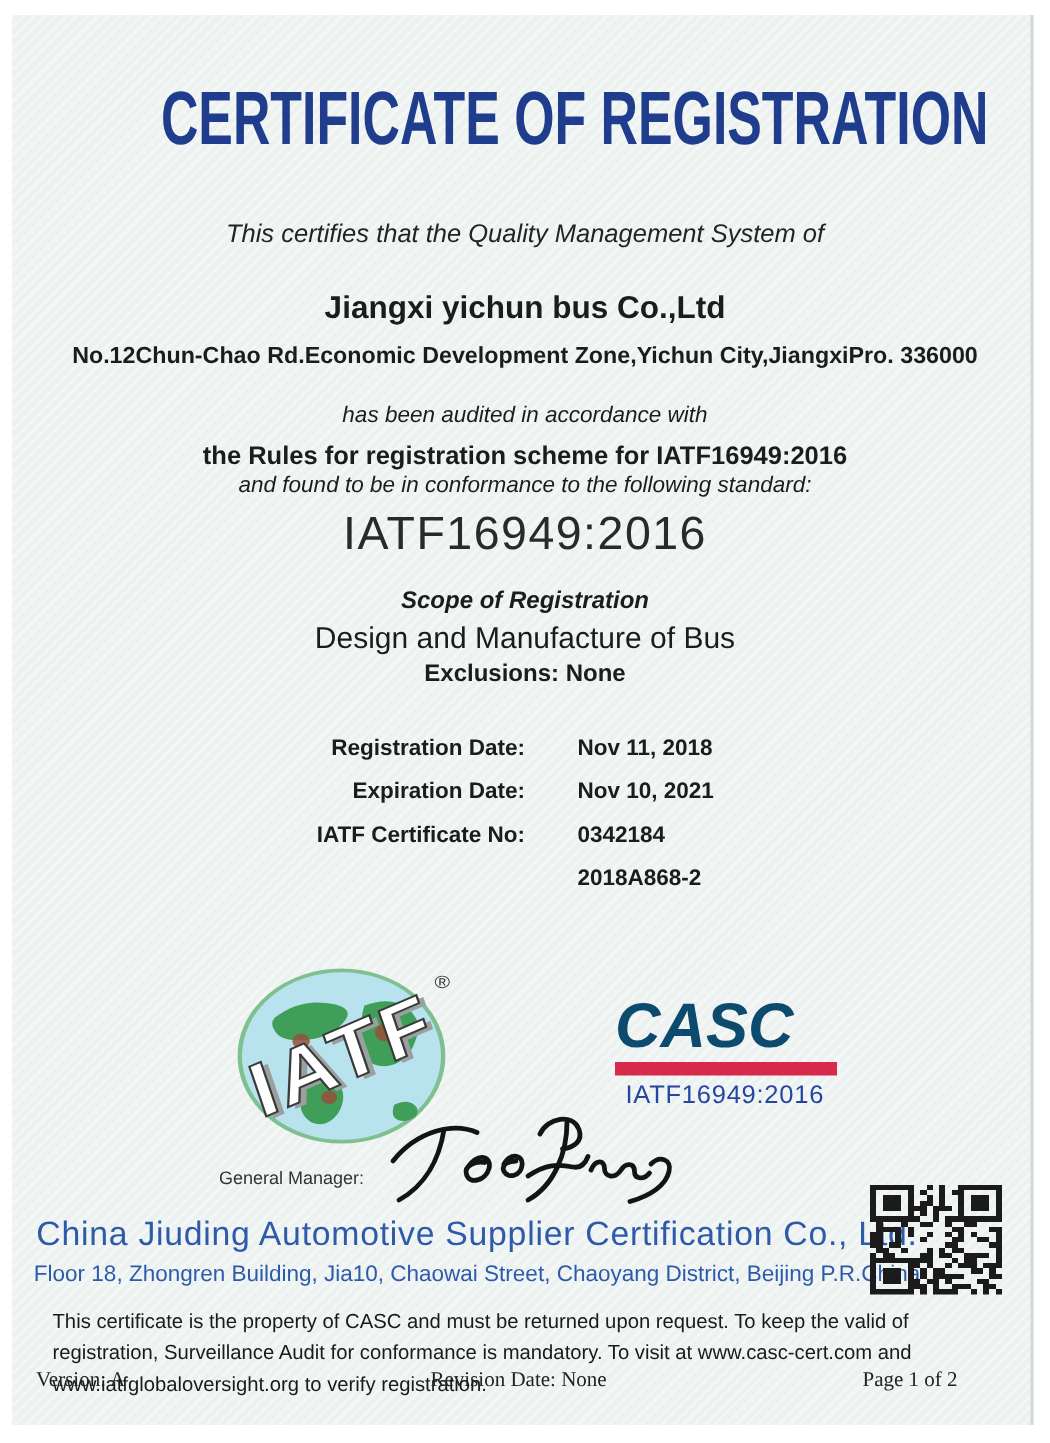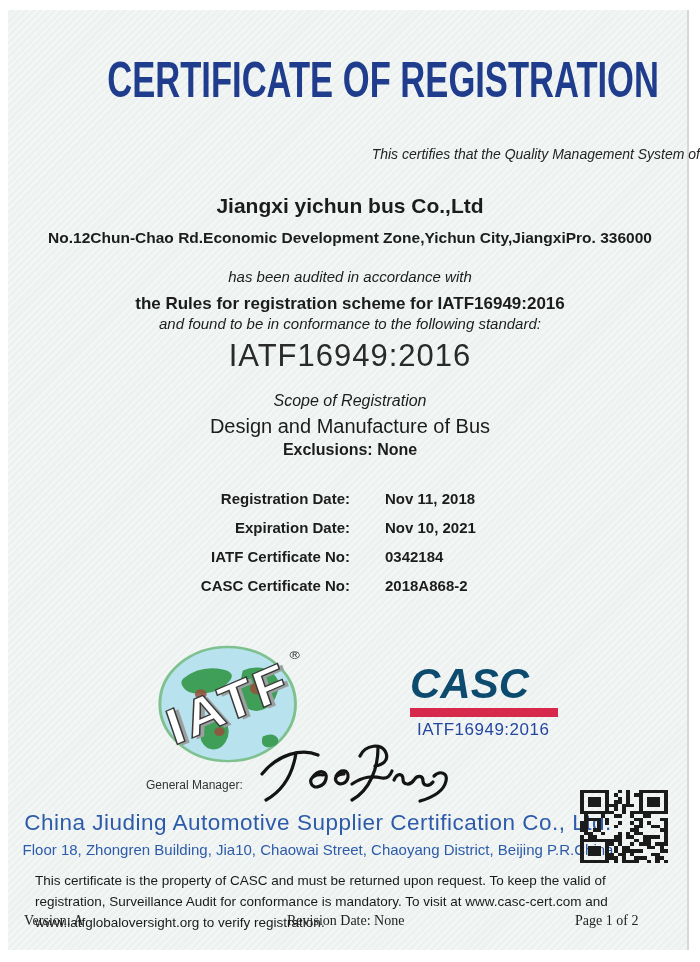--- a/index.html
+++ b/index.html
@@ -14,28 +14,28 @@
     background-color:#edf2f1;
     background-image:repeating-linear-gradient(135deg, rgba(255,255,255,.35) 0 2px, transparent 2px 5px);
     border-right:2px solid #d3d9d9;
   }
   .abs{position:absolute;left:0;width:700px;text-align:center;}
   .title{
     top:52px;font-weight:bold;font-size:48px;color:#1f3d8c;
     letter-spacing:0px;white-space:nowrap;
   }
   .title span{display:inline-block;transform:scaleX(.72) scaleY(1.05);transform-origin:center;}
-  .intro{top:146px;font-style:italic;font-size:14px;color:#242424;text-align:right;}
+  .intro{top:146px;font-style:italic;font-size:17px;color:#242424;}
   .company{top:194px;font-weight:bold;font-size:21px;}
   .address{top:229px;font-weight:bold;font-size:15.5px;}
   .audited{top:268px;font-style:italic;font-size:15px;}
   .rules{top:294px;font-weight:bold;font-size:17px;}
   .conformance{top:315px;font-style:italic;font-size:15px;}
   .standard{top:338px;font-size:31px;font-weight:normal;color:#2a2a2a;letter-spacing:1px;}
-  .scopehead{top:392px;font-weight:normal;font-style:italic;font-size:16px;}
+  .scopehead{top:392px;font-weight:bold;font-style:italic;font-size:16px;}
   .scope{top:415px;font-size:20px;font-weight:500;}
   .exclusions{top:441px;font-weight:bold;font-size:16px;}
   .frow{position:absolute;left:0;width:700px;height:20px;font-weight:bold;font-size:15px;margin-top:20px;}
   .flabel{position:absolute;left:0;width:350px;text-align:right;}
   .fvalue{position:absolute;left:385px;text-align:left;}
   .iatf-logo{position:absolute;left:154px;top:641px;width:152px;height:128px;}
   .casc-logo{position:absolute;left:410px;top:663px;width:160px;}
   .casc-text{font-size:42px;font-weight:800;font-style:italic;color:#0c4a6e;letter-spacing:0px;line-height:1;font-family:"Liberation Sans",sans-serif;}
   .casc-bar{width:148px;height:9px;background:#d6294b;margin-top:3px;}
   .casc-sub{font-size:17px;color:#2446a0;letter-spacing:.5px;margin-top:3px;padding-left:7px;font-weight:500;}
@@ -76,21 +76,20 @@
   </div>
   <div class="frow" style="top:499px">
     <div class="flabel">Expiration Date:</div>
     <div class="fvalue">Nov 10, 2021</div>
   </div>
   <div class="frow" style="top:528px">
     <div class="flabel">IATF Certificate No:</div>
     <div class="fvalue">0342184</div>
   </div>
   <div class="frow" style="top:557px">
-    <div class="flabel">CASC Certificate No:</div>
     <div class="fvalue">2018A868-2</div>
   </div>
 
   <div class="iatf-logo">
     <svg viewBox="0 0 130 130" width="152" height="128" preserveAspectRatio="none">
       <circle cx="63" cy="64" r="58" fill="#b9e2ef" stroke="#7ec08e" stroke-width="2.5"></circle>
       <path d="M25 38 q15 -14 34 -9 q11 3 6 11 q-7 11 -21 13 q-15 2 -19 -6 q-3 -5 0 -9 z" fill="#3f9e58"></path>
       <path d="M44 80 q10 -5 17 2 q6 9 0 21 q-6 10 -15 6 q-8 -6 -6 -17 q1 -8 4 -12 z" fill="#3f9e58"></path>
       <path d="M76 30 q15 -7 25 2 q9 9 4 22 q-4 15 -17 17 q-11 0 -13 -11 q-2 -19 1 -30 z" fill="#3f9e58"></path>
       <path d="M93 97 q9 -5 13 2 q2 7 -7 9 q-9 0 -6 -11 z" fill="#3f9e58"></path>

